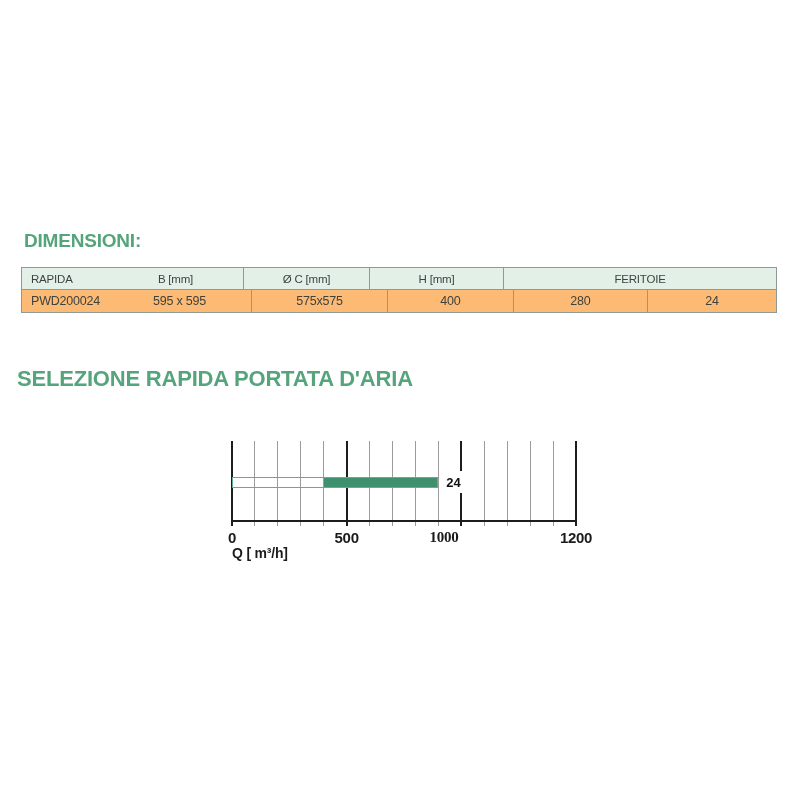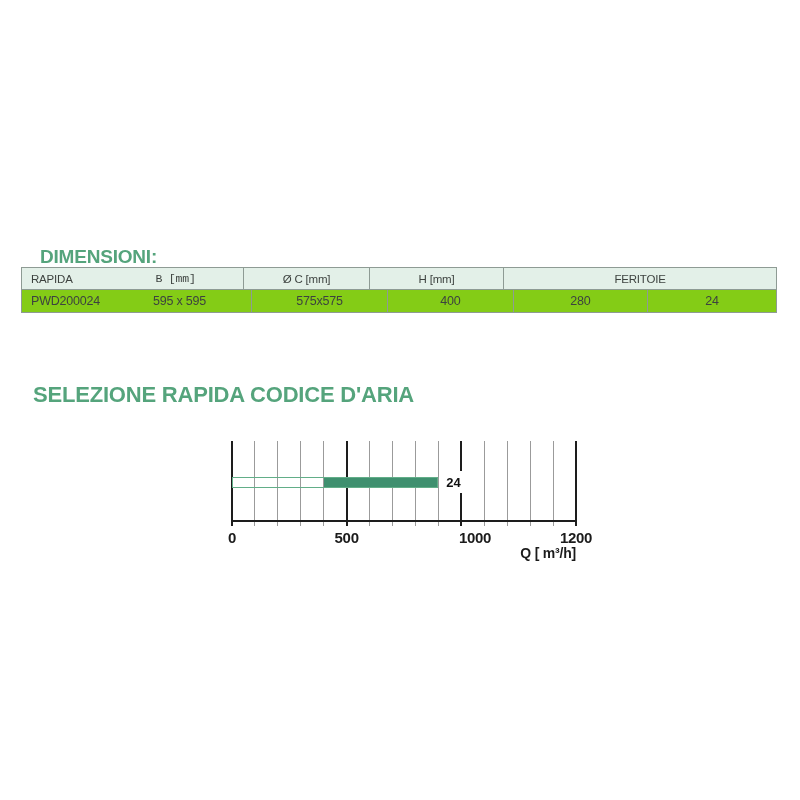--- a/index.html
+++ b/index.html
@@ -1,36 +1,36 @@
 <!DOCTYPE html>
 <html style="--accent: #55a47c; --thbg: #e3f0e8; --tborder: #8e9b94; --ttext: #3d423f; --bsolid: #3f906f; --boutline: #62ae88; --gminor: #9b9b9b; --gmajor: #1d1d1d; --atext: #1b1b1b;"><head>
 <meta charset="utf-8">
 <style>
   html,body { margin:0; padding:0; background:#fff; }
   .page {
     position:relative; width:800px; height:800px; background:#fff;
     font-family:"Liberation Sans", sans-serif; overflow:hidden;
   }
   .heading {
-    position:absolute; margin:16px; font-weight:bold; color:var(--accent,#55a47c);
+    position:absolute; margin:0; font-weight:bold; color:var(--accent,#55a47c);
     letter-spacing:-0.2px; white-space:nowrap;
   }
   .h1 { left:24px; top:230px; font-size:19px; }
   .h2 { left:17px; top:366px; font-size:22px; }
 
   
   .dim-table {
     position:absolute; left:21px; top:267px; width:756px;
     border:1px solid var(--tborder,#8e9b94); box-sizing:border-box;
   }
   .thead {
     display:flex; height:21px; background:var(--thbg,#e3f0e8);
     border-bottom:1px solid var(--tborder,#8e9b94);
   }
-  .trow { display:flex; height:22px; background:#84cc16; }
+  .trow { display:flex; height:22px; background:#fdba74; }
   .cell {
     box-sizing:border-box; display:flex; align-items:center; justify-content:center;
     border-right:1px solid var(--tborder,#8e9b94);
     color:var(--ttext,#3d423f); letter-spacing:-0.2px; white-space:nowrap;
   }
   .hcell { font-size:11.5px; }
   .dcell { font-size:12.5px; }
   .cell.first { justify-content:flex-start; padding-left:9px; border-right:none; }
   .cell.last { border-right:none; flex:1; }
 
@@ -45,50 +45,50 @@
   .bar-solid { position:absolute; background:var(--bsolid,#3f906f); }
   .bar-label {
     position:absolute; background:#ffffff; display:flex; align-items:center; justify-content:center;
     font-weight:bold; font-size:13px; color:#111111;
   }
   .tick-label {
     position:absolute; top:88px; width:60px; margin-left:-30px; text-align:center;
     font-weight:bold; font-size:15px; color:var(--atext,#1b1b1b); letter-spacing:-0.3px;
   }
   .axis-title {
-    position:absolute; left:0; top:104px; width:344px; text-align:right;
+    position:absolute; left:0; top:104px; width:344px; text-align:left;
     font-weight:bold; font-size:14px; color:var(--atext,#1b1b1b); letter-spacing:-0.2px;
   }
 </style>
 </head>
 <body>
 
 <div class="page">
 
   <h1 class="heading h1">DIMENSIONI:</h1>
 
   <div class="dim-table">
     <div class="thead" id="dim-thead">
         <div class="cell hcell first" style="width: 86px;">RAPIDA</div>
-        <div class="cell hcell" style="width: 136px; font-family: Liberation Mono, monospace;">B [mm]</div>
+        <div class="cell hcell" style="width: 136px;">B [mm]</div>
         <div class="cell hcell" style="width: 126px;">Ø C [mm]</div>
         <div class="cell hcell" style="width: 134px;">H [mm]</div>
         <div class="cell hcell last">FERITOIE</div>
       </div>
     <div class="trow" id="dim-trow">
         <div class="cell dcell first" style="width: 86px;">PWD200024</div>
         <div class="cell dcell" style="width: 144px;">595 x 595</div>
         <div class="cell dcell" style="width: 136px;">575x575</div>
         <div class="cell dcell" style="width: 126px;">400</div>
         <div class="cell dcell" style="width: 134px;">280</div>
         <div class="cell dcell last">24</div>
       </div>
   </div>
 
-  <h2 class="heading h2">SELEZIONE RAPIDA CODICE D'ARIA</h2>
+  <h2 class="heading h2">SELEZIONE RAPIDA PORTATA D'ARIA</h2>
 
   <div class="chart">
     <div class="gridlines" id="gridlines">
         <div class="vline major" style="left: -1px;"></div>
         <div class="vline minor" style="left: 22.4333px;"></div>
         <div class="vline minor" style="left: 45.3667px;"></div>
         <div class="vline minor" style="left: 68.3px;"></div>
         <div class="vline minor" style="left: 91.2333px;"></div>
         <div class="vline major" style="left: 113.667px;"></div>
         <div class="vline minor" style="left: 137.1px;"></div>
@@ -102,19 +102,19 @@
         <div class="vline minor" style="left: 320.567px;"></div>
         <div class="vline major" style="left: 343px;"></div>
       </div>
     <div class="bar-solid" id="bar-solid" style="left: 91.7333px; width: 114.667px; top: 36px; height: 11px;"></div>
     <div class="bar-outline" id="bar-outline" style="left: 0px; width: 206.4px; top: 36px; height: 11px;"></div>
     <div class="bar-label" id="bar-label" style="left: 207.4px; top: 30px; width: 28px; height: 22px;">24</div>
     <div class="axis-line"></div>
     <div id="tick-labels">
         <span class="tick-label" style="left: 0px;">0</span>
         <span class="tick-label" style="left: 114.667px;">500</span>
-        <span class="tick-label" style="left: 243px;">1000</span>
+        <span class="tick-label" style="left: 212px; font-family: Liberation Serif, serif;">1000</span>
         <span class="tick-label" style="left: 344px;">1200</span>
       </div>
     <div class="axis-title">Q [ m³/h]</div>
   </div>
 
 </div>
 
 </body></html>

